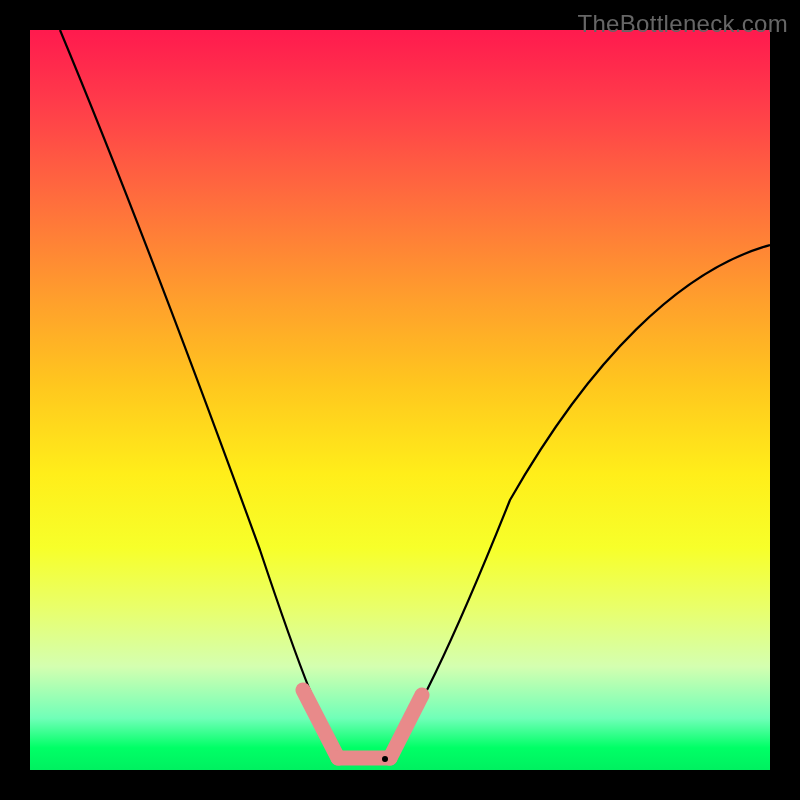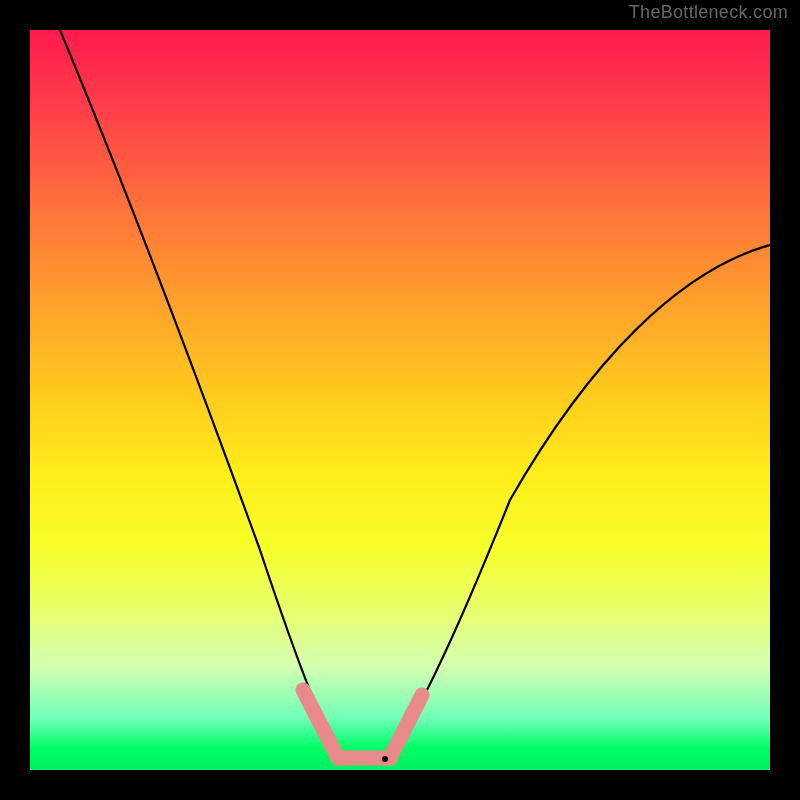--- a/index.html
+++ b/index.html
@@ -26,24 +26,24 @@
       #f7ff2a 70%,
       #e9ff6a 78%,
       #d4ffb0 86%,
       #70ffb8 93%,
       #00ff66 97%,
       #00f060 100%
     );
   }
   .watermark {
     position: absolute;
-    top: 2px;
+    top: 10px;
     right: 12px;
     font-family: Arial, Helvetica, sans-serif;
-    font-size: 18px;
+    font-size: 24px;
     color: #666;
     font-weight: 500;
     letter-spacing: 0.3px;
   }
   .curve {
     position: absolute;
     left: 30px;
     top: 30px;
     width: 740px;
     height: 740px;

